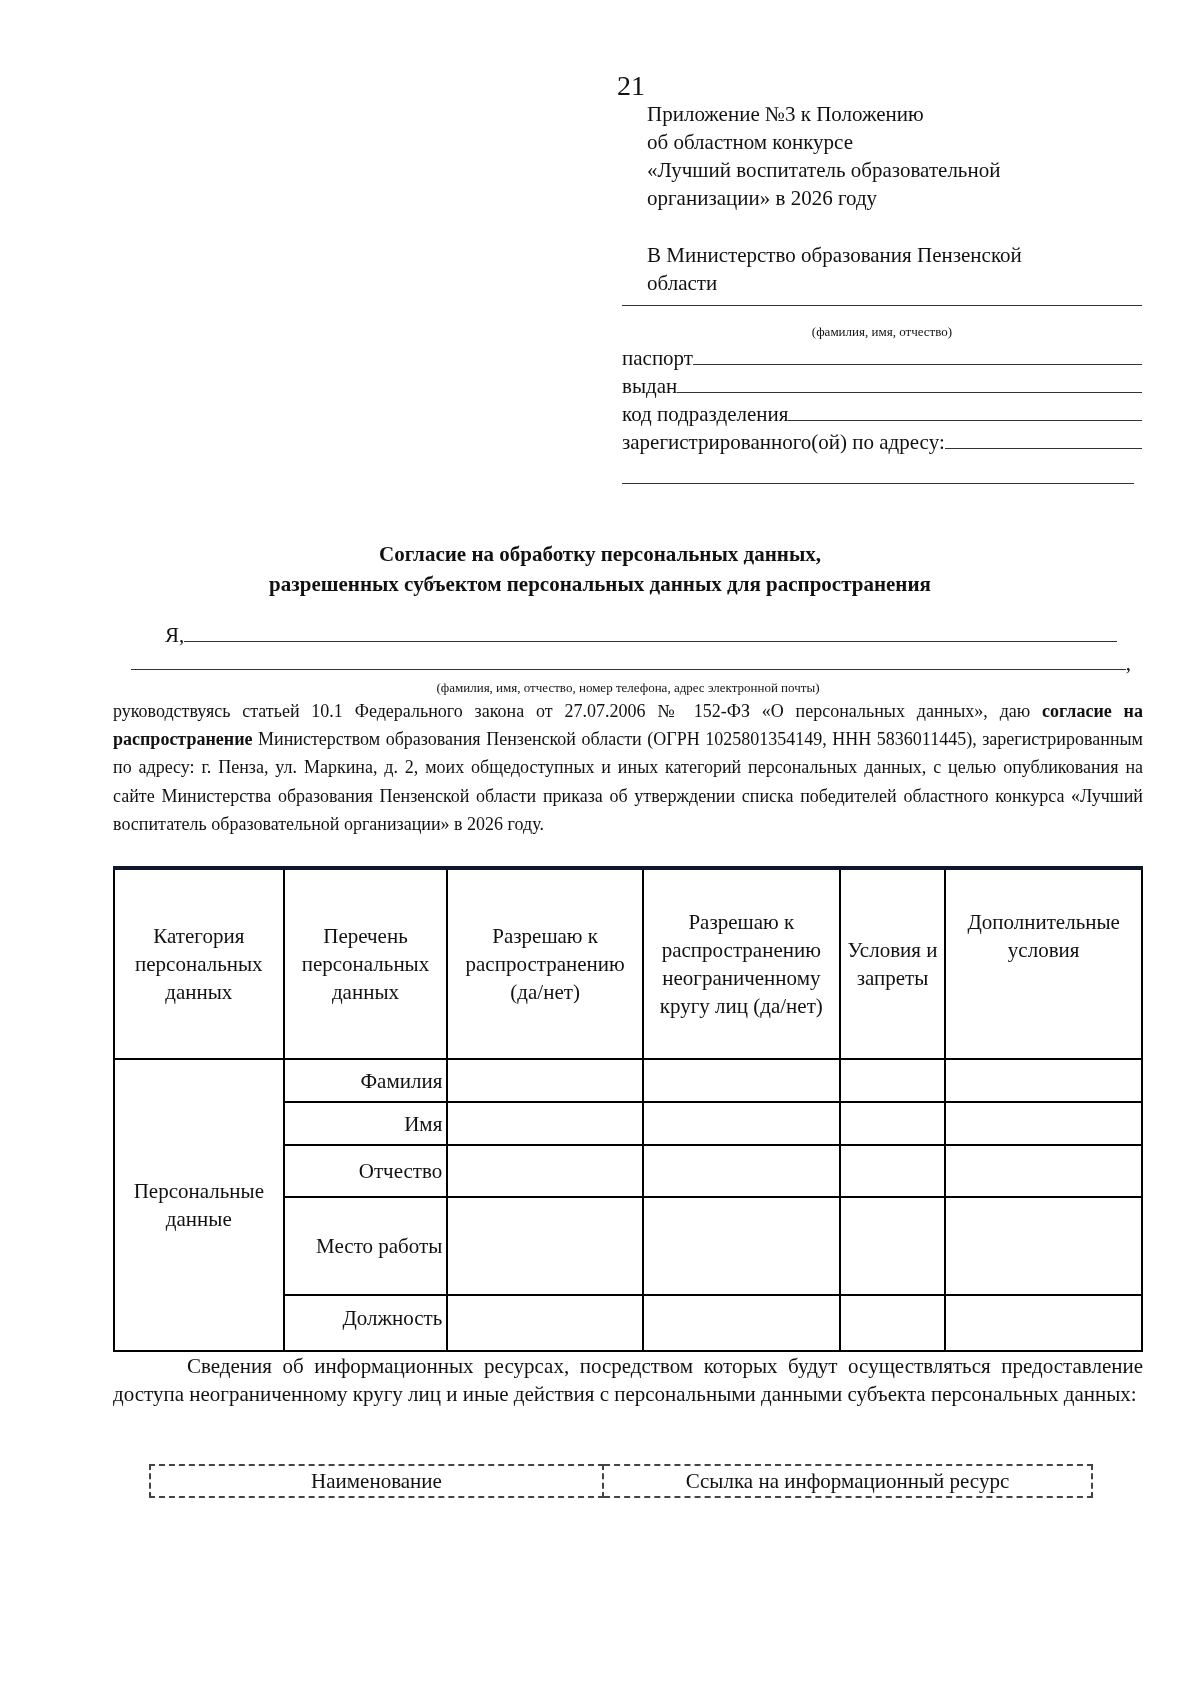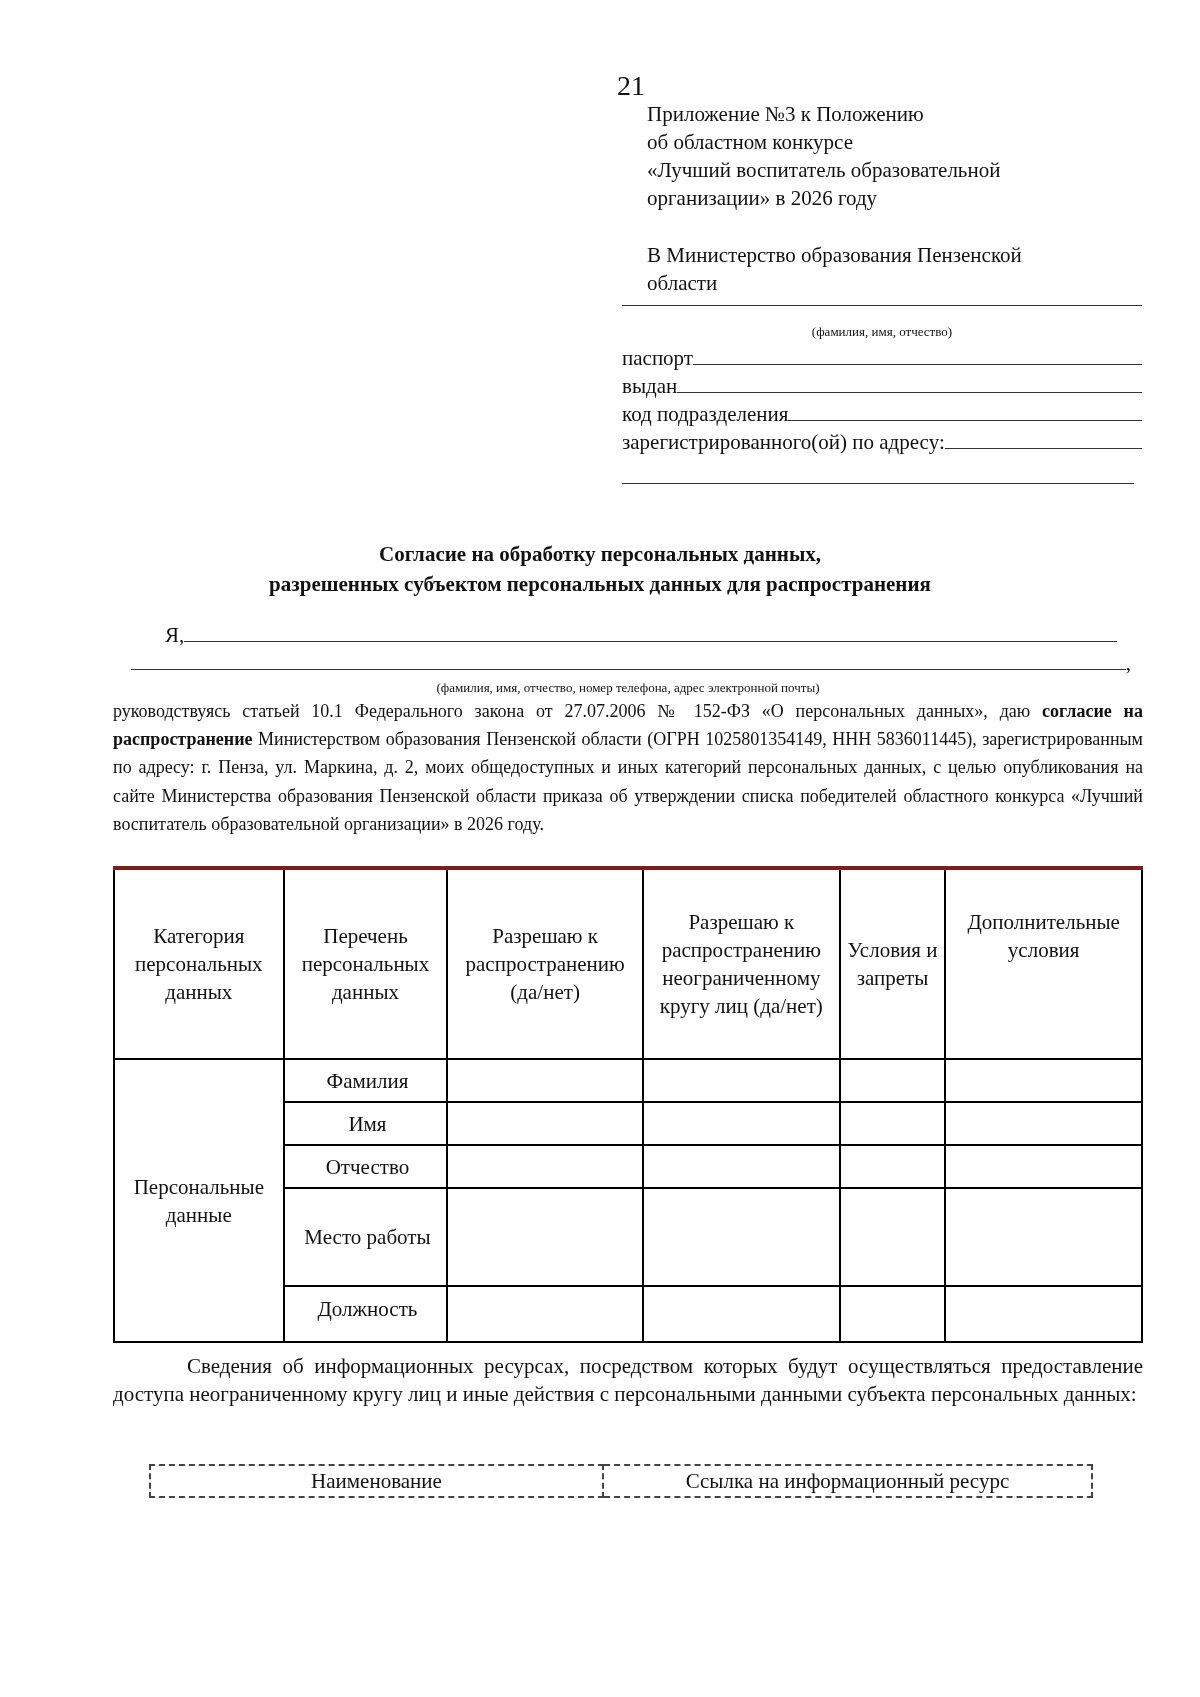--- a/index.html
+++ b/index.html
@@ -21,25 +21,25 @@
   .fields .blank-row { height: 28px; border-bottom: 1px solid #333; box-sizing: border-box; margin-bottom: 5px; width: 512px; }
   .title { left: 100px; top: 539px; width: 1000px; text-align: center; font-weight: bold; font-size: 21px; line-height: 30px; }
   .ya-row { left: 165px; top: 621px; width: 952px; display: flex; align-items: baseline; font-size: 21px; line-height: 28px; }
   .ya-row .fill { flex: 1; border-bottom: 1px solid #333; height: 1px; margin-bottom: 4px; }
   .second-line { left: 131px; top: 652px; width: 1000px; display: flex; align-items: baseline; font-size: 21px; line-height: 22px;}
   .second-line .fill { flex: 1; border-bottom: 1px solid #333; height: 1px; margin-bottom: 3px; }
   .caption2 { left: 113px; top: 680px; width: 1030px; text-align: center; font-size: 13px; line-height: 16px; }
   .body-text { left: 113px; top: 697px; width: 1030px; font-size: 18px; line-height: 28.2px; text-align: justify; }
   .body-text b { font-weight: bold; }
   table.pd { position: absolute; left: 113px; top: 866px; width: 1030px; border-collapse: collapse; font-size: 21px; line-height: 28px; }
-  table.pd { border-top: 4px solid #7f1d1d; border-radius: 25px; }
+  table.pd { border-top: 4px solid #0f172a; border-radius: 25px; }
   table.pd td, table.pd th { border: 2px solid #000; padding: 0 4px; font-weight: normal; }
   table.pd th { text-align: center; vertical-align: middle; height: 150px; }
   table.pd td.cat { text-align: center; vertical-align: middle; }
-  table.pd td.item { text-align: center; padding-left: 8px; vertical-align: middle; }
+  table.pd td.item { text-align: right; padding-left: 8px; vertical-align: middle; }
   .info-para { left: 113px; top: 1352px; width: 1030px; font-size: 21px; line-height: 28px; text-align: justify; }
   .info-para .indent { display: inline-block; width: 74px; }
   table.res { position: absolute; left: 149px; top: 1464px; width: 944px; border-collapse: collapse; font-size: 21px; line-height: 28px; }
   table.res td { border: 2px dashed #444; text-align: center; height: 30px; padding: 0; margin-top: 28px; }
 </style>
 </head>
 <body>
 
 <div class="abs page-num">21</div>
 
@@ -121,21 +121,21 @@
     <td></td>
     <td></td>
   </tr>
   <tr style="height:43px">
     <td class="item">Имя</td>
     <td></td>
     <td></td>
     <td></td>
     <td></td>
   </tr>
-  <tr style="height:43px">
+  <tr style="height:52px">
     <td class="item">Отчество</td>
     <td></td>
     <td></td>
     <td></td>
     <td></td>
   </tr>
   <tr style="height:98px">
     <td class="item">Место работы</td>
     <td></td>
     <td></td>

